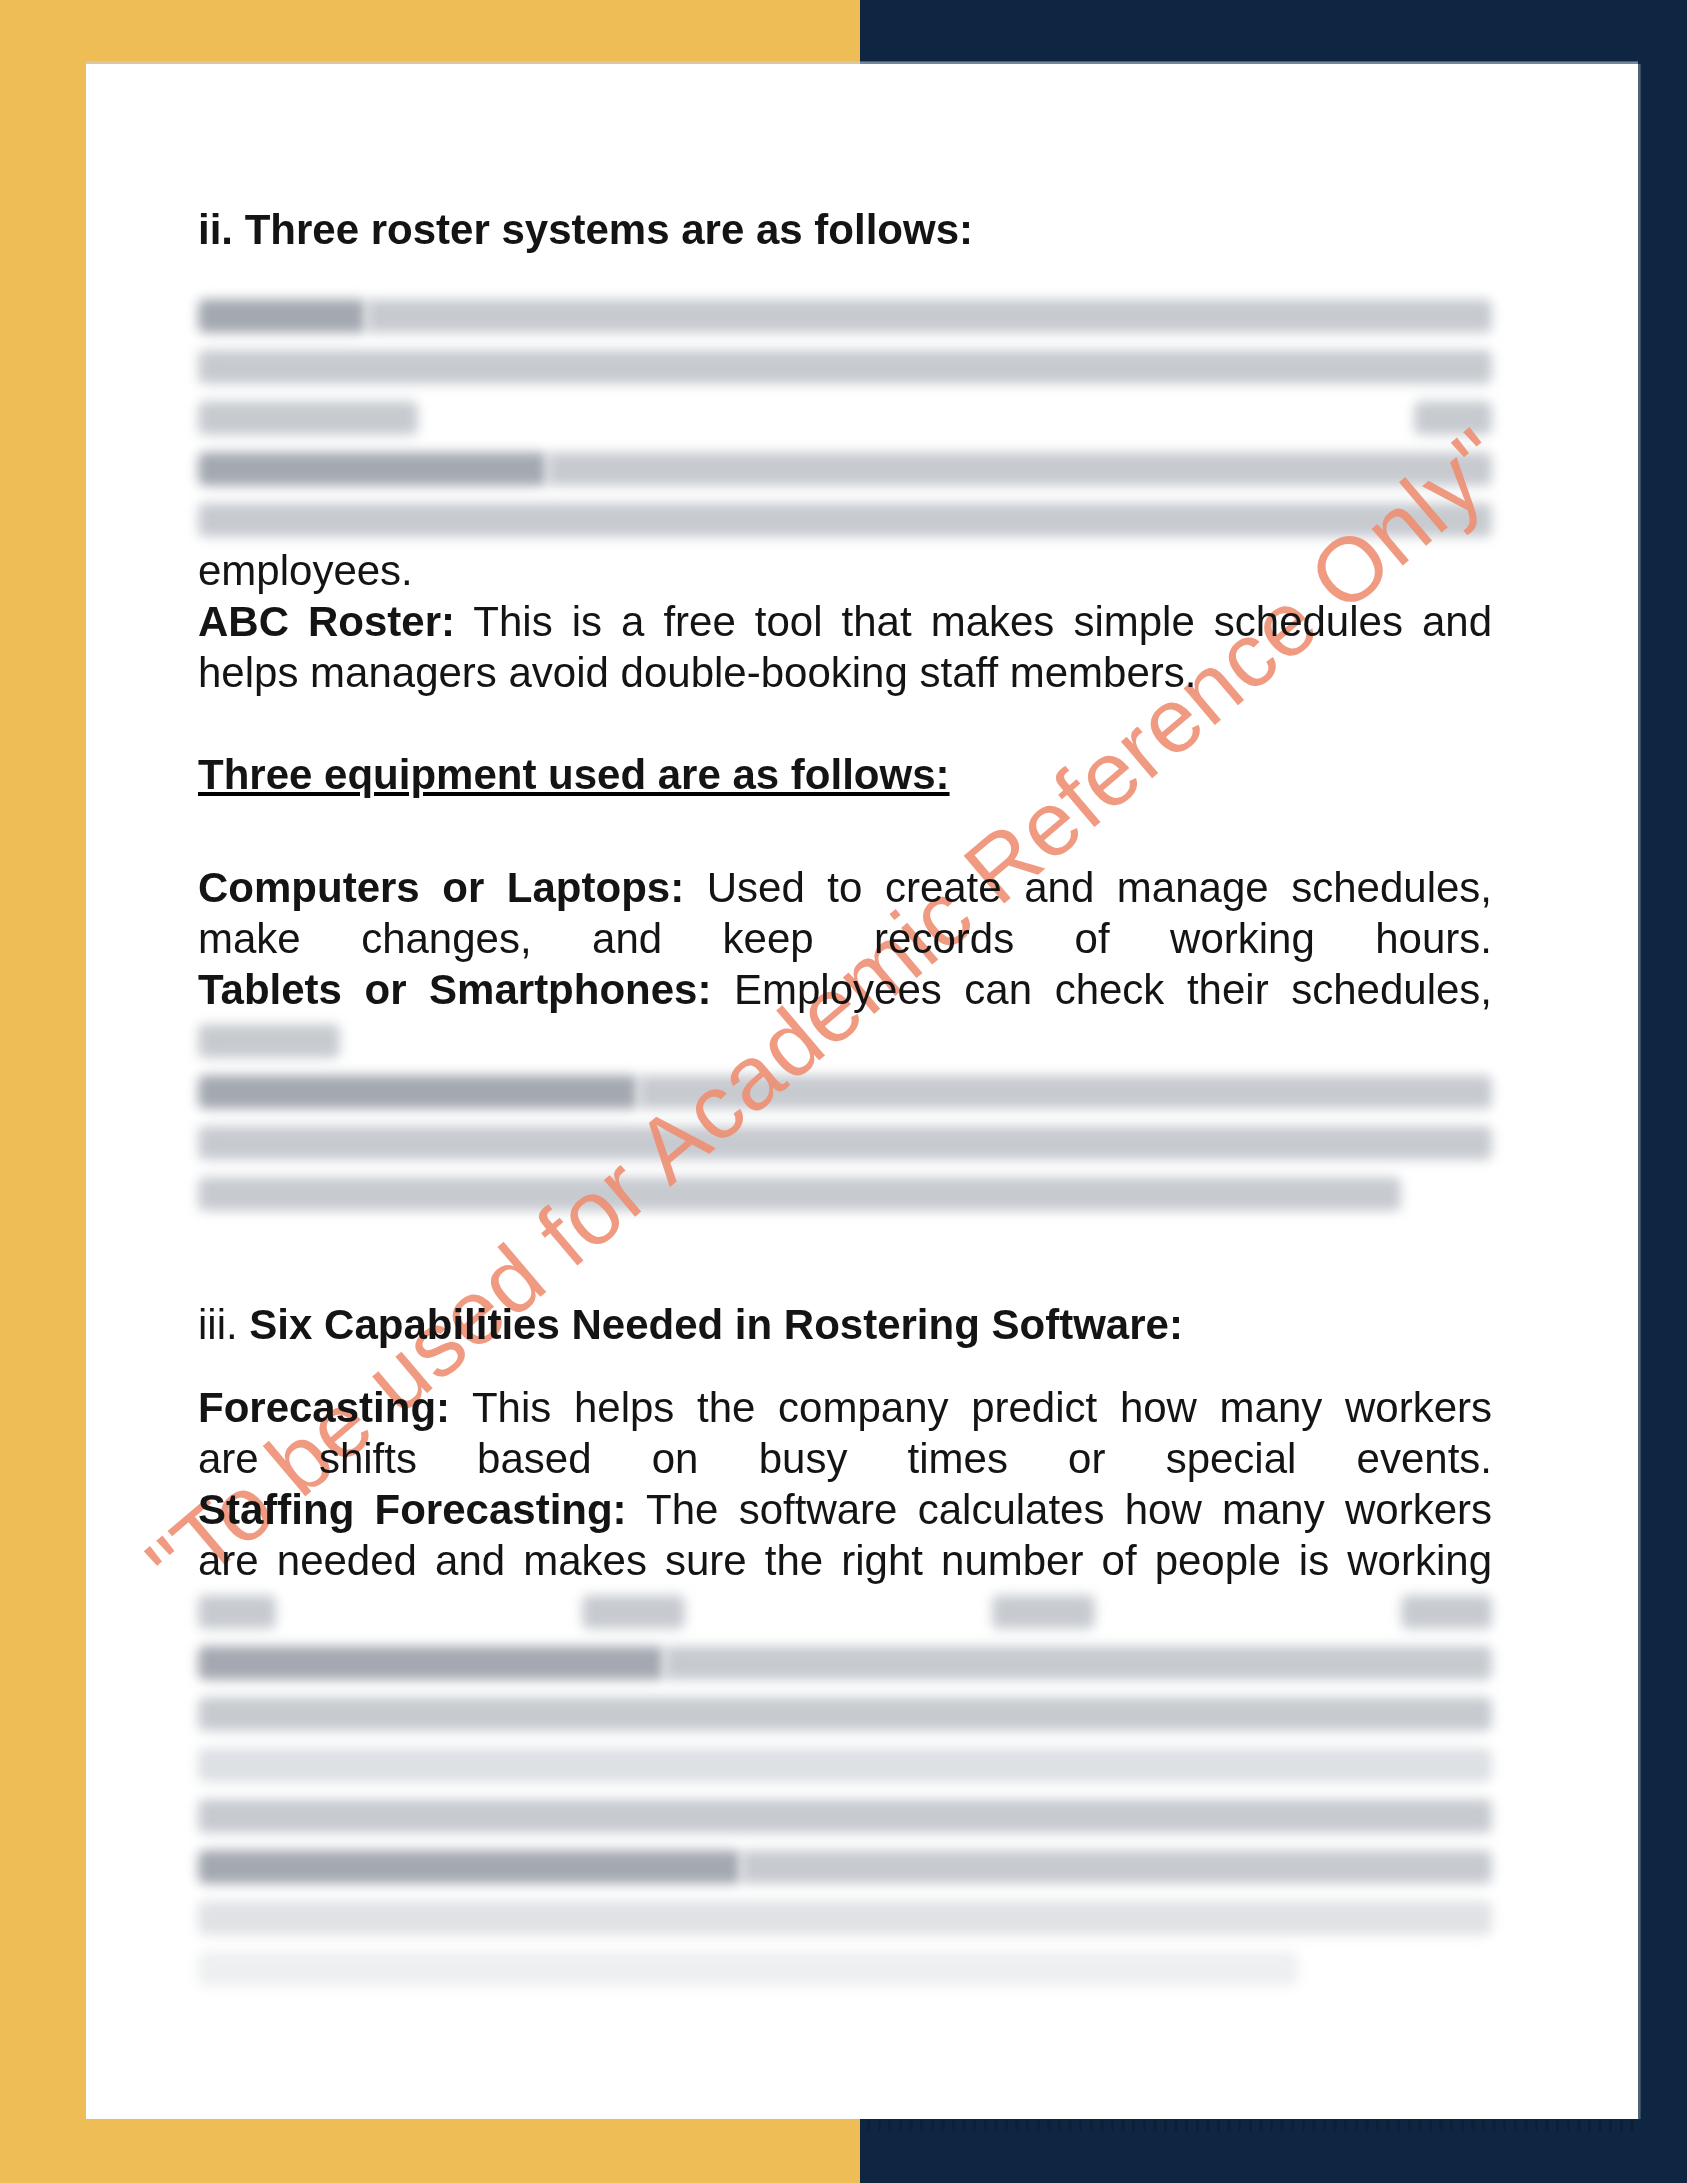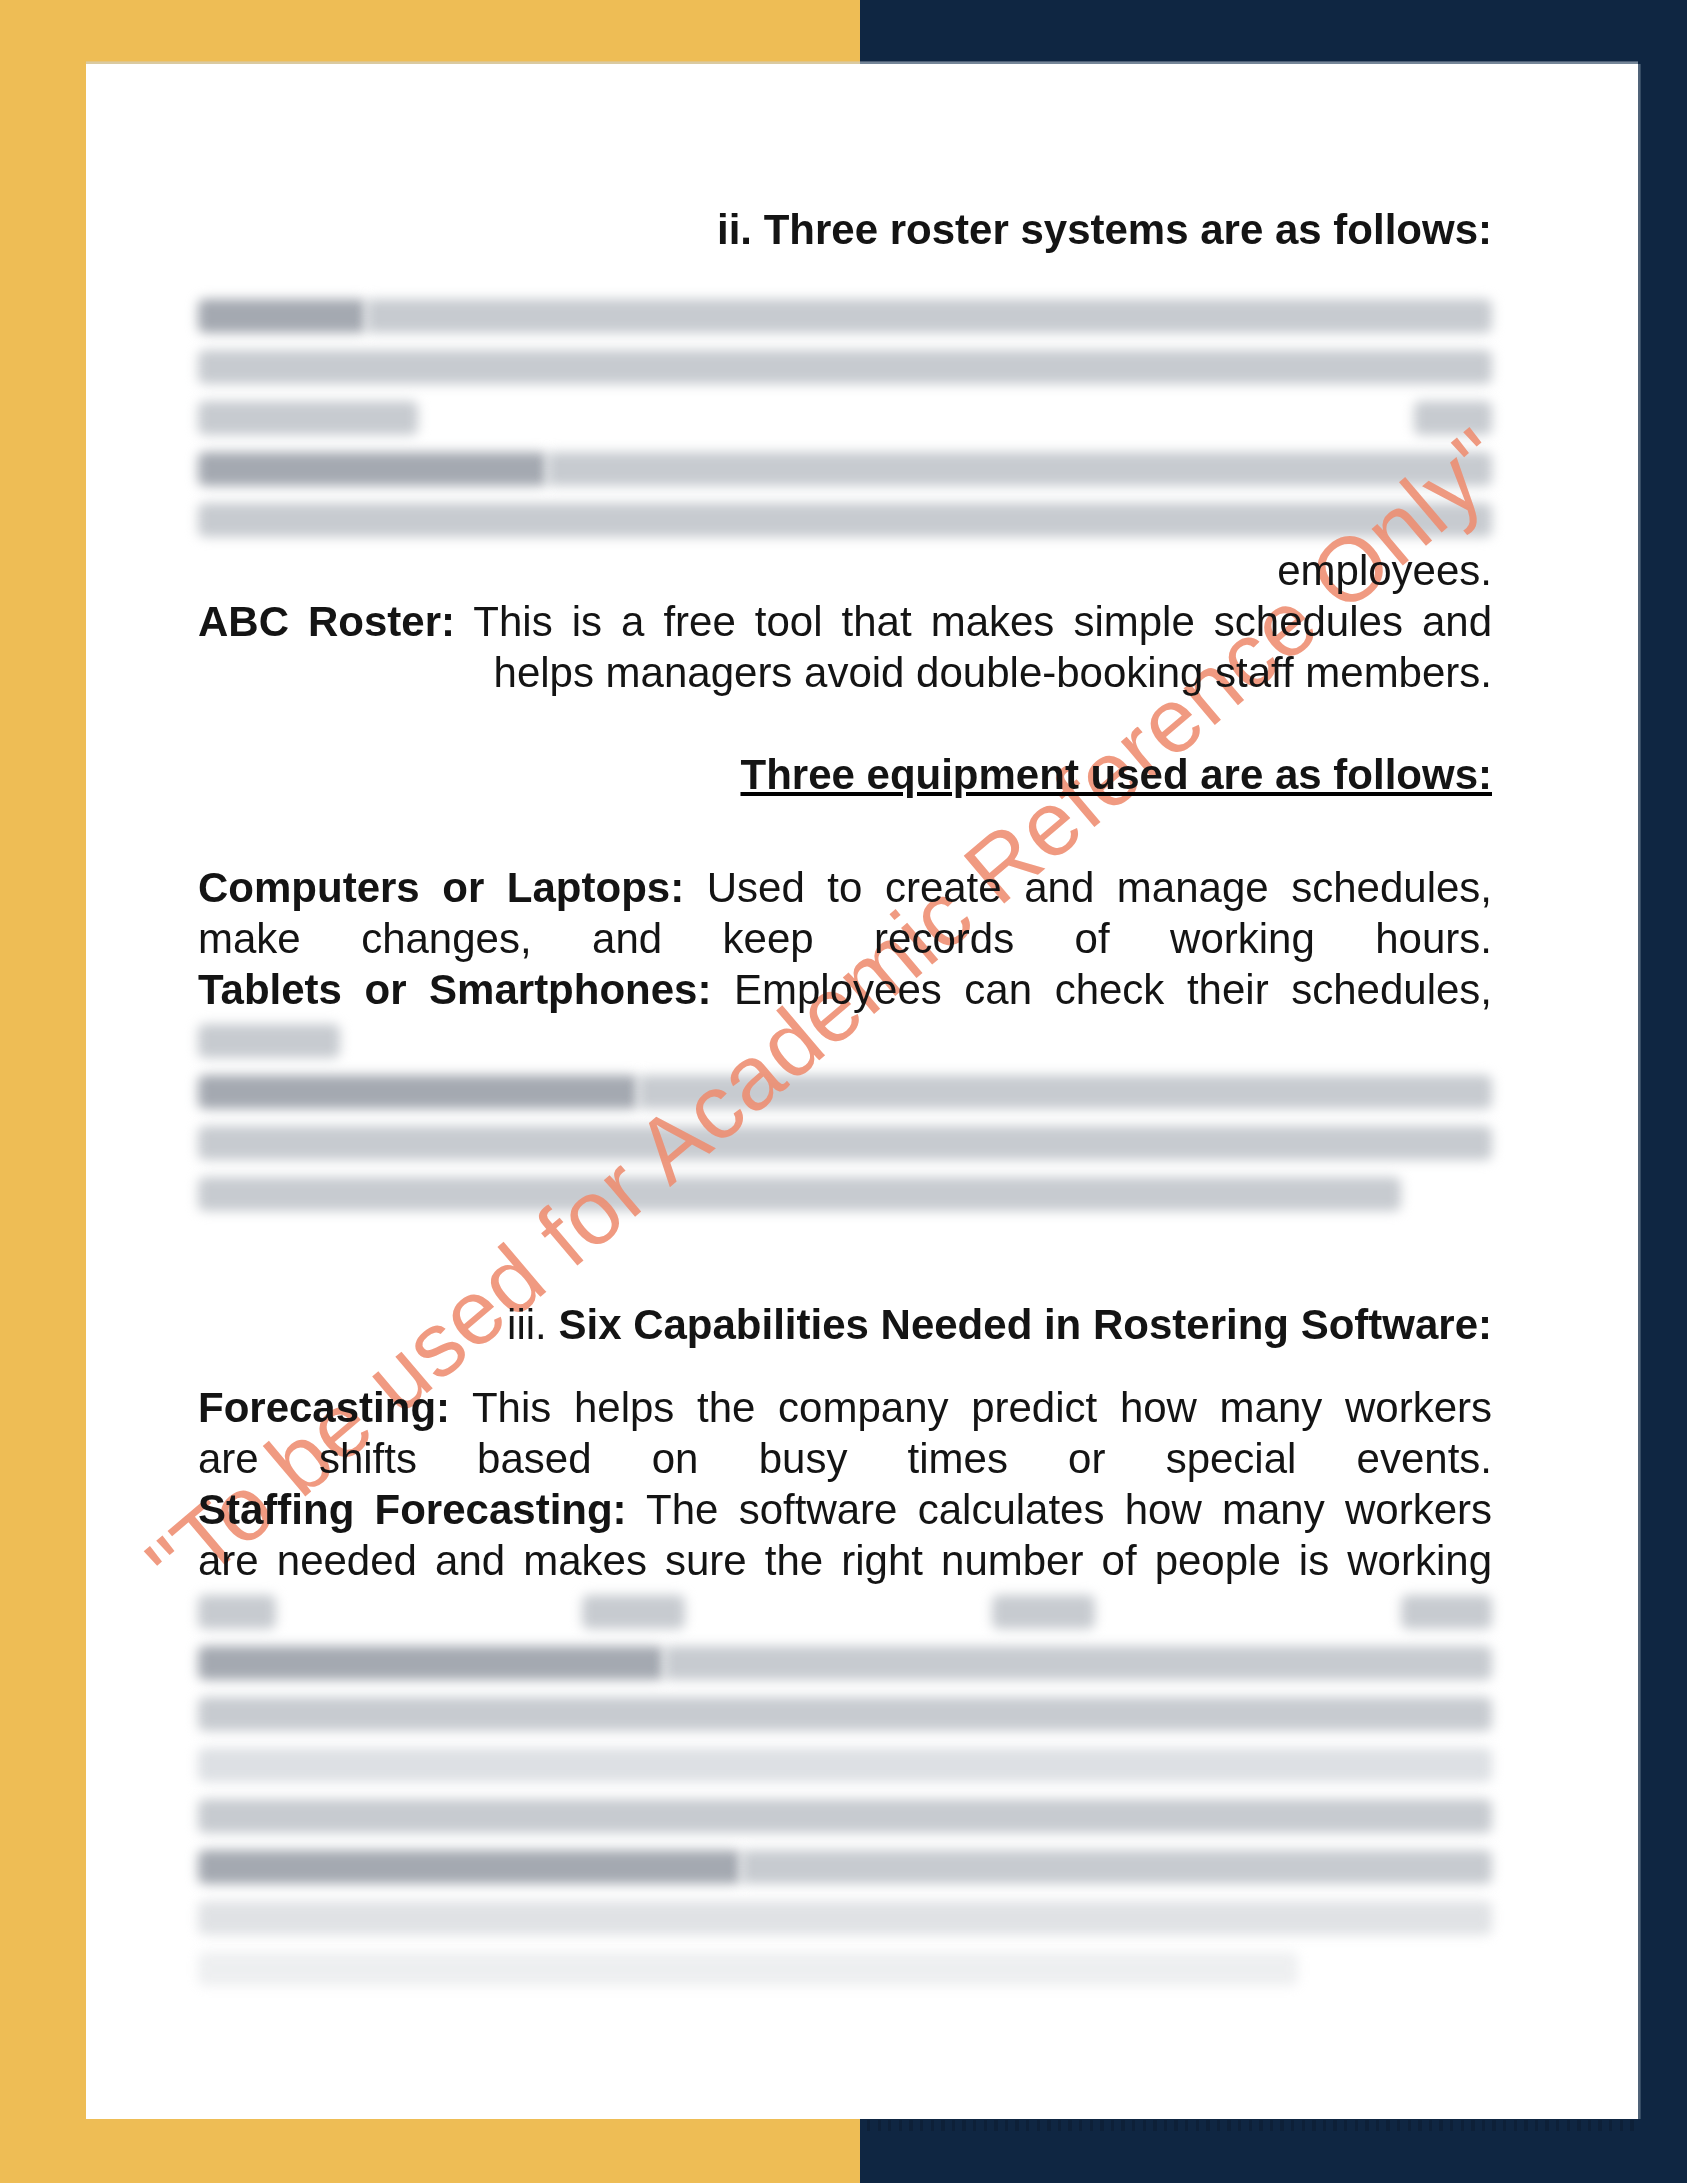--- a/index.html
+++ b/index.html
@@ -14,21 +14,21 @@
   
   .page{
     position:absolute;left:86px;top:64px;width:1552px;height:2055px;
     background:#ffffff;
     box-shadow:0 -2.6px 0 rgba(203,214,224,.55), 2.6px 0 0 rgba(203,214,224,.35);
   }
   .content{position:relative;width:100%;height:100%;padding:0 146px 0 112px;box-sizing:border-box;}
   
   .line{
     font-size:42px;line-height:51px;color:#141414;
-    position:relative;z-index:6;letter-spacing:0;text-align:right;
+    position:relative;z-index:6;letter-spacing:0;
   }
   .line.j{text-align:justify;text-align-last:justify;}
   .line .b{font-weight:bold;}
   .line .rg{font-weight:normal;}
   .hblock .line{font-weight:bold;}
   
   .bline{height:51px;display:flex;align-items:center;position:relative;z-index:1;}
   .seg{height:34px;border-radius:6.6px;filter:blur(6px);}
   .t2{background:#a4a9b1;}
   .t1{background:#c7cbd0;}

